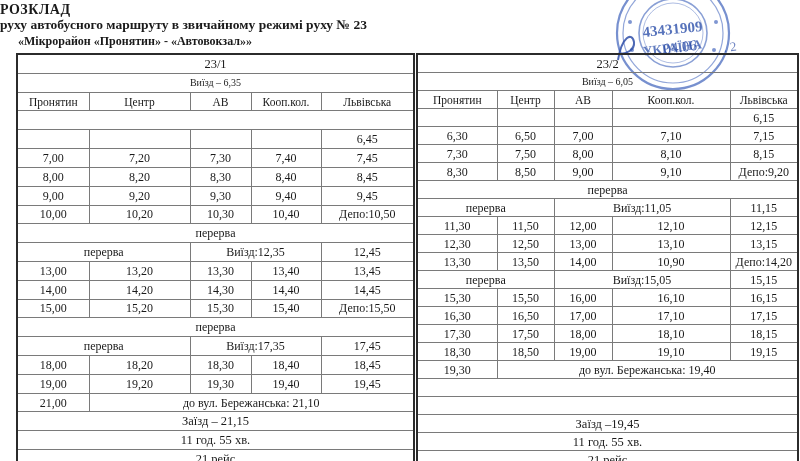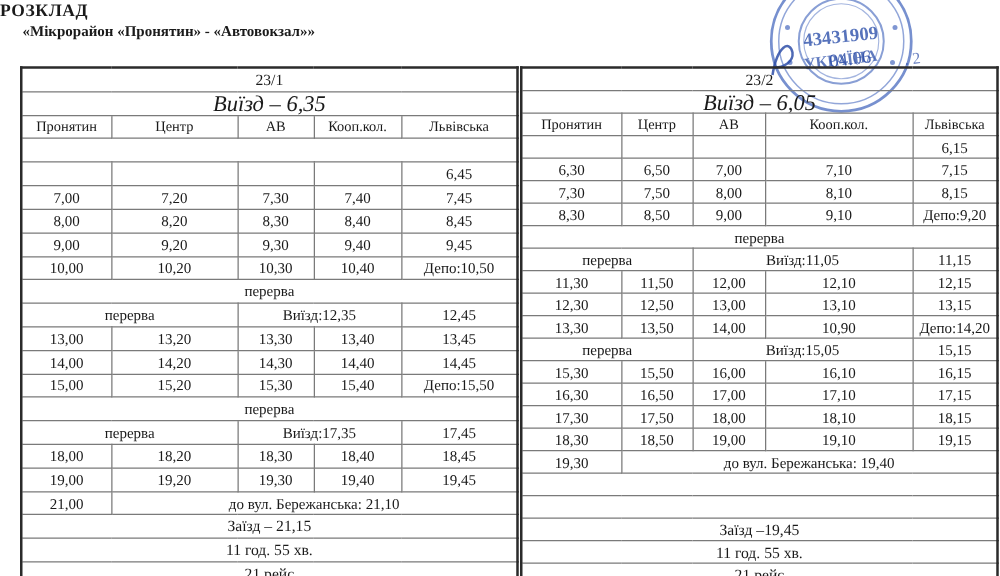--- a/index.html
+++ b/index.html
@@ -85,21 +85,21 @@
     overflow: hidden;
   }
   table.sched { border: 2px solid #2b2b2b; }
 
   .route-no, .depart, .colhead,
   .brk, .exitc, .depo, .tobrz,
   .footer-row {
     font-weight: bold;
   }
   .route-no { font-size: 12.5px; height: 19px; }
-  .depart   { font-size: 18px; height: 19px; font-style: italic; }
+  .depart   { font-size: 10px; height: 19px; }
   .colhead  { font-size: 11.5px; height: 19px; }
   .footer-row { font-size: 12.5px; height: 19px; }
   .brk, .exitc, .tobrz, .depo { font-size: 12px; }
   .empty { height: 17px; }
 
   
   .tbl-left  { width: 397px; }
   .tbl-right { width: 381px; margin-left: 1px; }
 
   .lw1 { width: 72px; }
@@ -112,20 +112,21 @@
   .rw2 { width: 57px; }
   .rw3 { width: 58px; }
   .rw4 { width: 118px; }
   .rw5 { width: 68px; }
 </style>
 </head>
 <body>
 
 <div class="doc-header">
   <div class="doc-title">РОЗКЛАД</div>
+  <div class="doc-subtitle">руху автобусного маршруту в звичайному режимі руху № 23</div>
   <div class="doc-subtitle2">«Мікрорайон «Пронятин» - «Автовокзал»»</div>
 </div>
 
 <div class="stamp">
   <svg width="122" height="122" viewBox="0 0 122 122" aria-hidden="true">
     <circle cx="61" cy="61" r="56" fill="none" stroke="#4a6bbf" stroke-width="2.2" opacity="0.75"></circle>
     <circle cx="61" cy="61" r="50" fill="none" stroke="#4a6bbf" stroke-width="1.2" opacity="0.6"></circle>
     <circle cx="61" cy="61" r="34" fill="none" stroke="#4a6bbf" stroke-width="1.6" opacity="0.65"></circle>
     <circle cx="61" cy="61" r="30" fill="none" stroke="#4a6bbf" stroke-width="0.9" opacity="0.5"></circle>
     <g fill="#4a6bbf" opacity="0.7">

